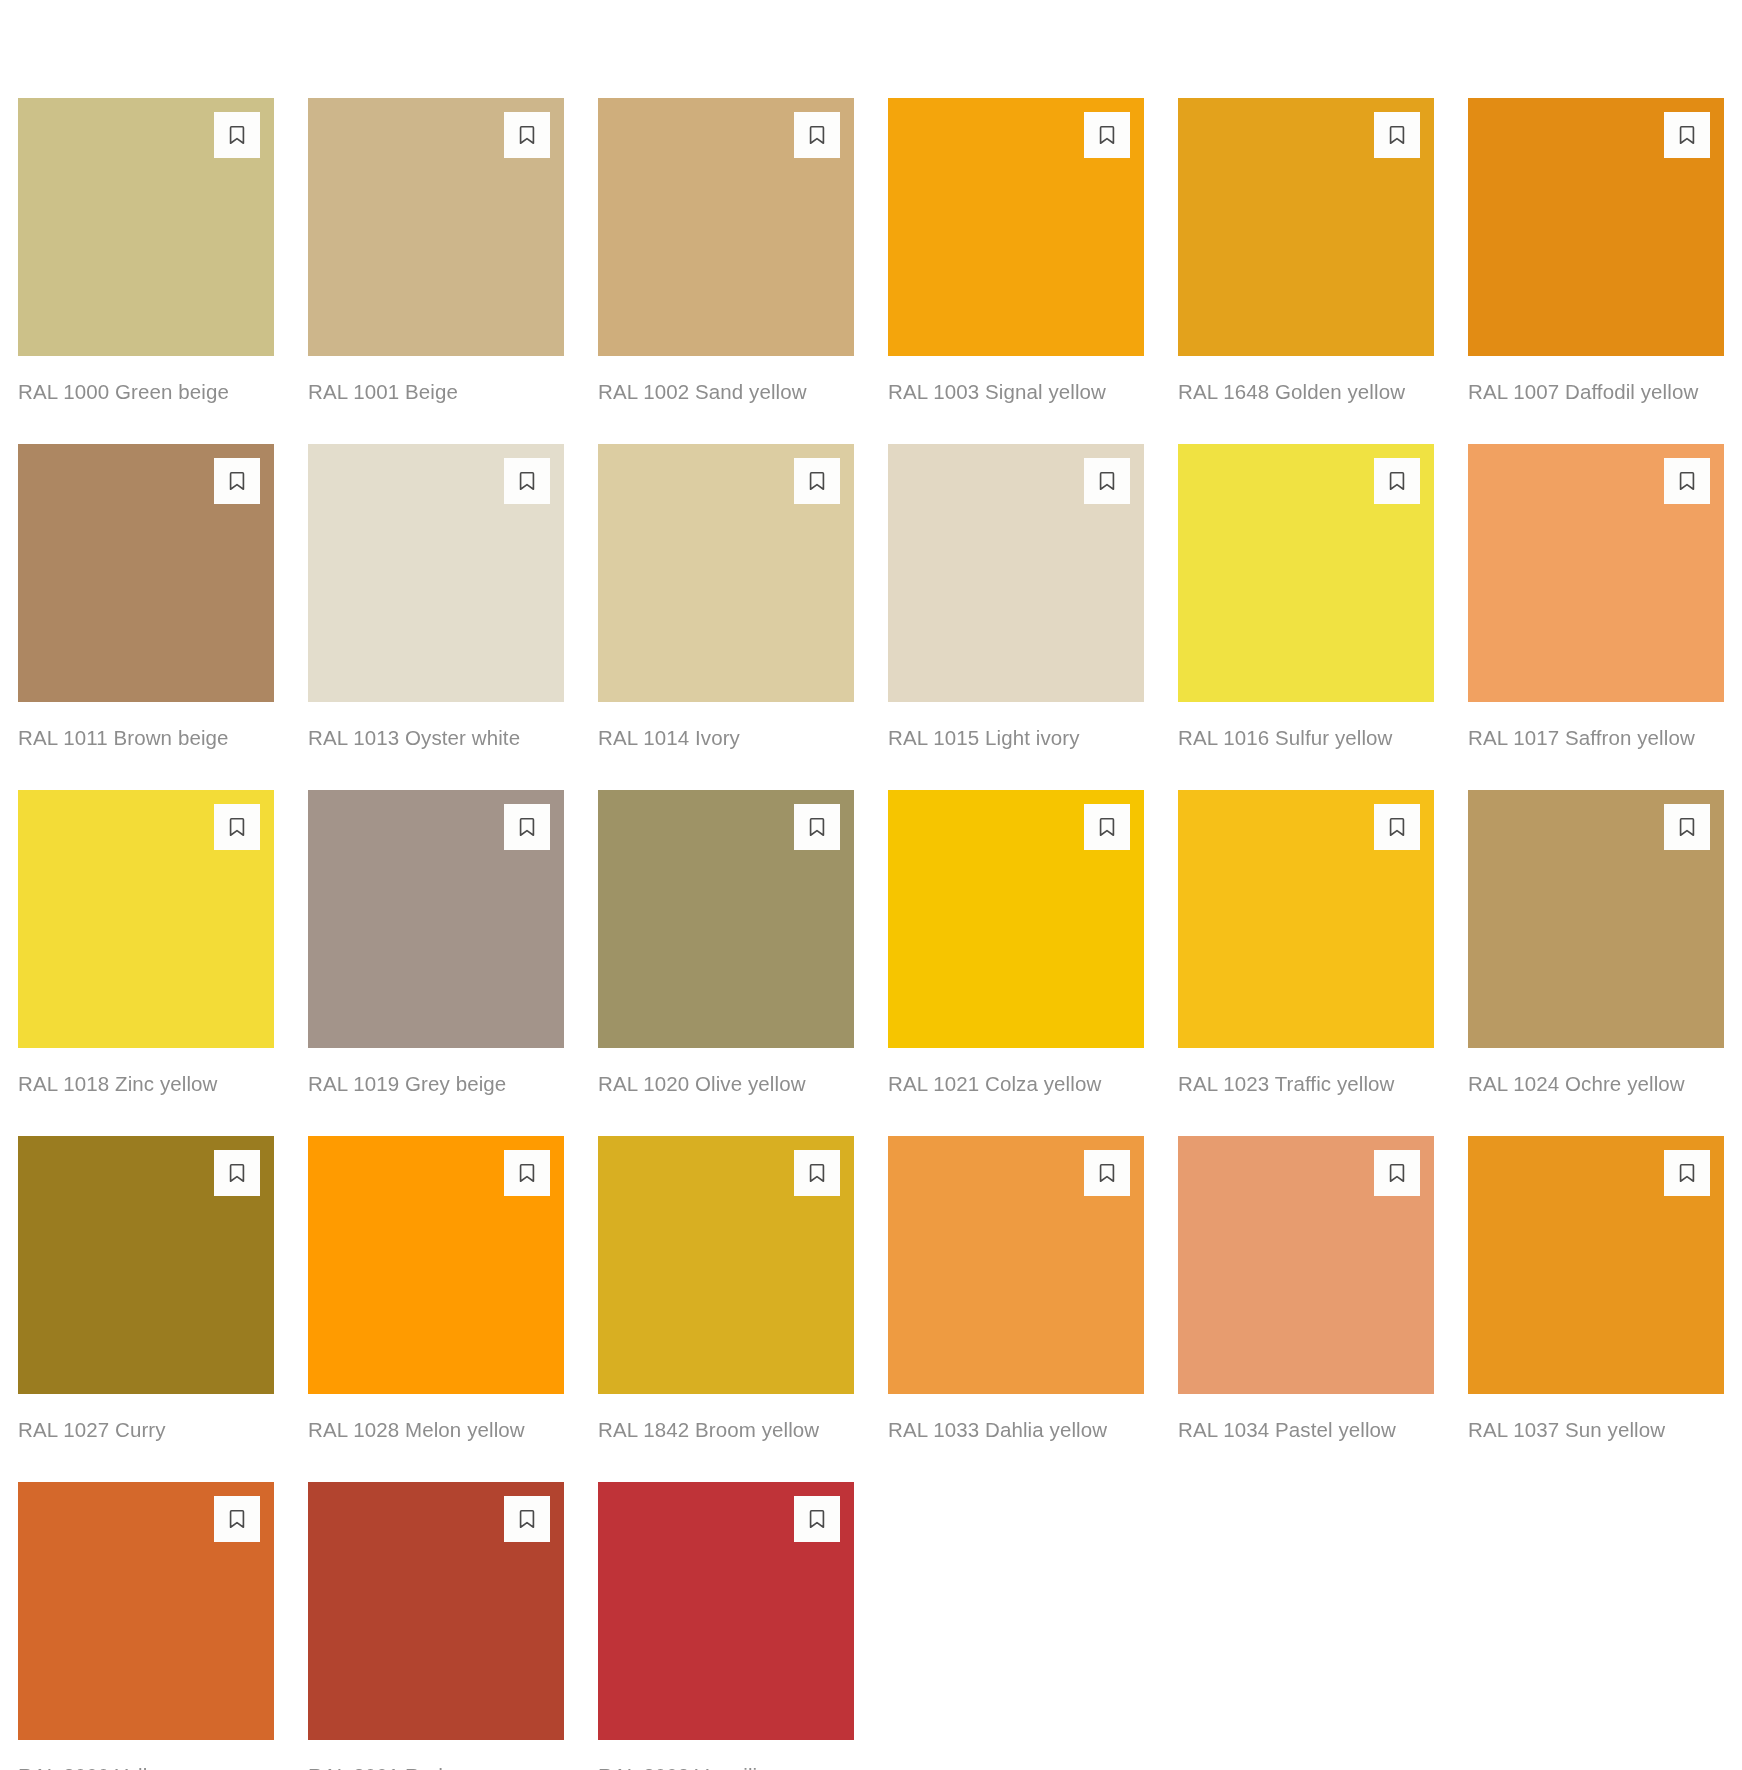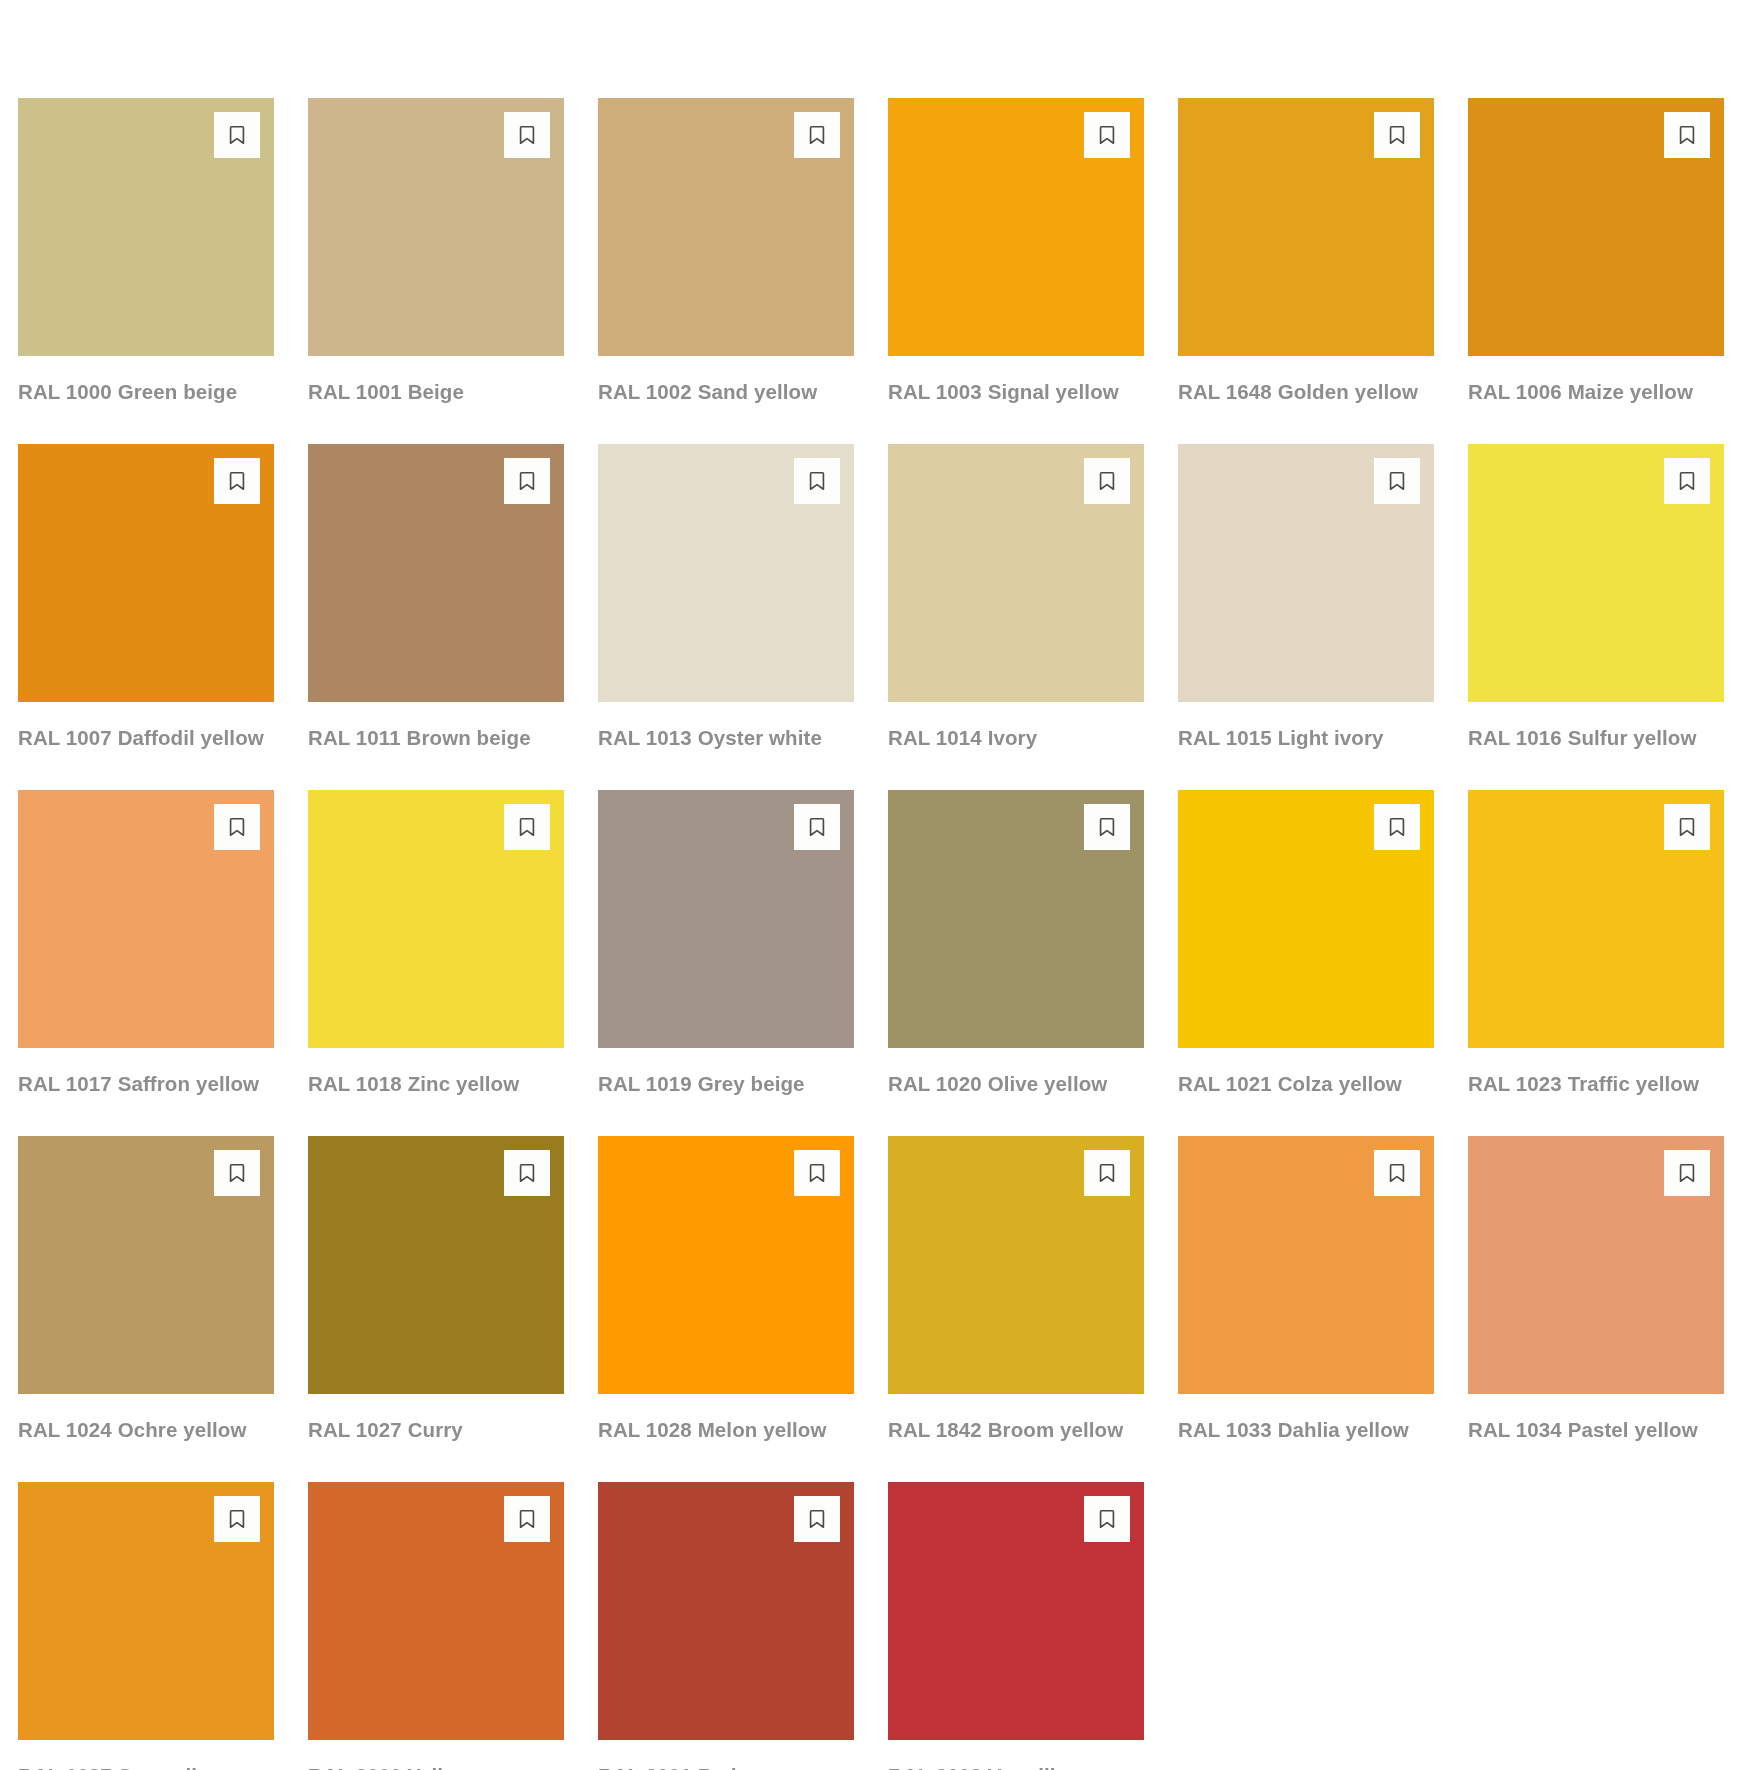--- a/index.html
+++ b/index.html
@@ -57,21 +57,21 @@
     width: 22px;
     height: 22px;
   }
 
   .swatch-label {
     margin-top: 19px;
     font-size: 20.5px;
     line-height: 33px;
     color: #8d8d8d;
     letter-spacing: 0.1px;
-    font-weight: 700;
+    font-weight: 400;
     padding-right: 10px;
     word-break: normal;
   }
 </style>
 </head>
 <body>
 
 <main class="swatch-grid">
     <div class="swatch-card">
       <div class="swatch-chip" style="background: rgb(204, 193, 137);">
@@ -117,30 +117,20 @@
       <div class="swatch-chip" style="background: rgb(227, 162, 28);">
         <button class="bookmark-button" style="background: rgb(253, 253, 252);">
           <svg viewBox="0 0 24 24">
             <path d="M6 3 H18 A1 1 0 0 1 19 4 V21 L12 16 L5 21 V4 A1 1 0 0 1 6 3 Z" fill="none" stroke="#4a4a4a" stroke-width="1.8" stroke-linejoin="round"></path>
           </svg>
         </button>
       </div>
       <div class="swatch-label">RAL 1648 Golden yellow</div>
     </div>
     <div class="swatch-card">
-      <div class="swatch-chip" style="background: rgb(220, 144, 22);">
-        <button class="bookmark-button" style="background: rgb(253, 253, 252);">
-          <svg viewBox="0 0 24 24">
-            <path d="M6 3 H18 A1 1 0 0 1 19 4 V21 L12 16 L5 21 V4 A1 1 0 0 1 6 3 Z" fill="none" stroke="#4a4a4a" stroke-width="1.8" stroke-linejoin="round"></path>
-          </svg>
-        </button>
-      </div>
-      <div class="swatch-label">RAL 1006 Maize yellow</div>
-    </div>
-    <div class="swatch-card">
       <div class="swatch-chip" style="background: rgb(226, 140, 20);">
         <button class="bookmark-button" style="background: rgb(253, 253, 252);">
           <svg viewBox="0 0 24 24">
             <path d="M6 3 H18 A1 1 0 0 1 19 4 V21 L12 16 L5 21 V4 A1 1 0 0 1 6 3 Z" fill="none" stroke="#4a4a4a" stroke-width="1.8" stroke-linejoin="round"></path>
           </svg>
         </button>
       </div>
       <div class="swatch-label">RAL 1007 Daffodil yellow</div>
     </div>
     <div class="swatch-card">

